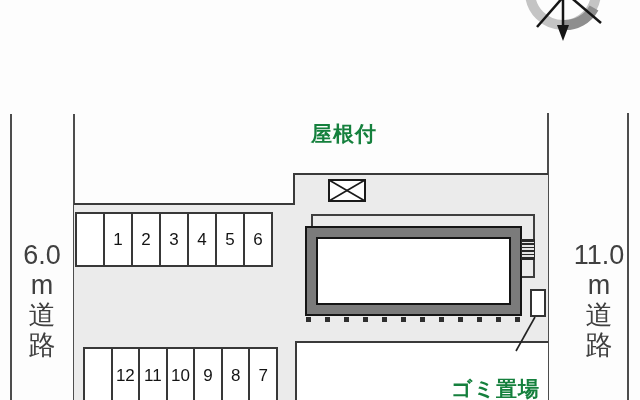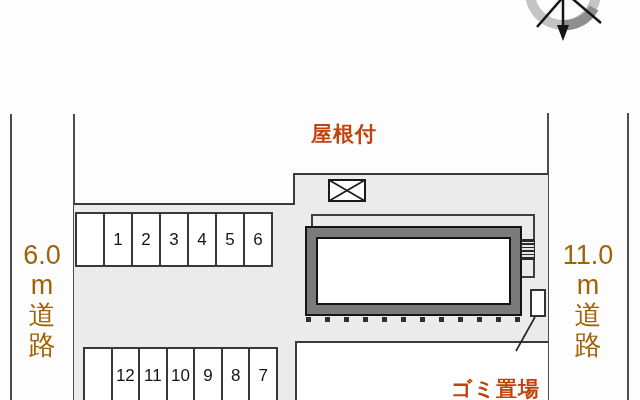--- a/index.html
+++ b/index.html
@@ -38,28 +38,28 @@
   .stairs{position:absolute;left:521px;top:239px;width:14px;height:21px;
     background:repeating-linear-gradient(180deg,#2a2a2a 0 1.6px,#e6e6e6 1.6px 3.4px);
     border:1px solid #2a2a2a;box-sizing:border-box;}
   .ticks{position:absolute;left:306px;top:317px;width:215px;height:5px;
     background:repeating-linear-gradient(90deg,#2f2f2f 0 5px,transparent 5px 19px);}
 
   .garbage-box{position:absolute;left:530px;top:289px;width:16px;height:28px;
     background:#fff;border:2px solid #333;box-sizing:border-box;}
 
   
-  .jp{color:#c2410c;font-weight:600;}
+  .jp{color:#15803d;font-weight:600;}
   .shed-label{left:306px;top:120px;width:76px;text-align:center;
     font-size:21px;line-height:28px;letter-spacing:1px;}
   .garbage-label{left:451px;top:347px;font-size:21px;letter-spacing:1px;margin-top:28px;}
   .road-label{display:flex;flex-direction:column;align-items:center;
-    font-size:27px;line-height:30px;font-weight:500;color:#a16207;}
+    font-size:27px;line-height:30px;font-weight:500;color:#404040;}
   .road-left{left:10px;top:240px;width:64px;}
-  .road-right{left:548px;top:240px;width:80px;}
+  .road-right{left:548px;top:240px;width:80px;padding-left:11px;}
 </style>
 </head>
 <body>
 
 <div class="stage">
 
   <svg class="abs" style="left:525px;top:0;" width="85" height="45" viewBox="0 0 85 45">
     <circle cx="38" cy="-8" r="33" fill="none" stroke="#c4c4c4" stroke-width="10"></circle>
     <path d="M 69 8 A 33 33 0 0 1 38 25" fill="none" stroke="#8e8e8e" stroke-width="10"></path>
     <line x1="60" y1="-28" x2="12" y2="27" stroke="#151515" stroke-width="2.5"></line>

